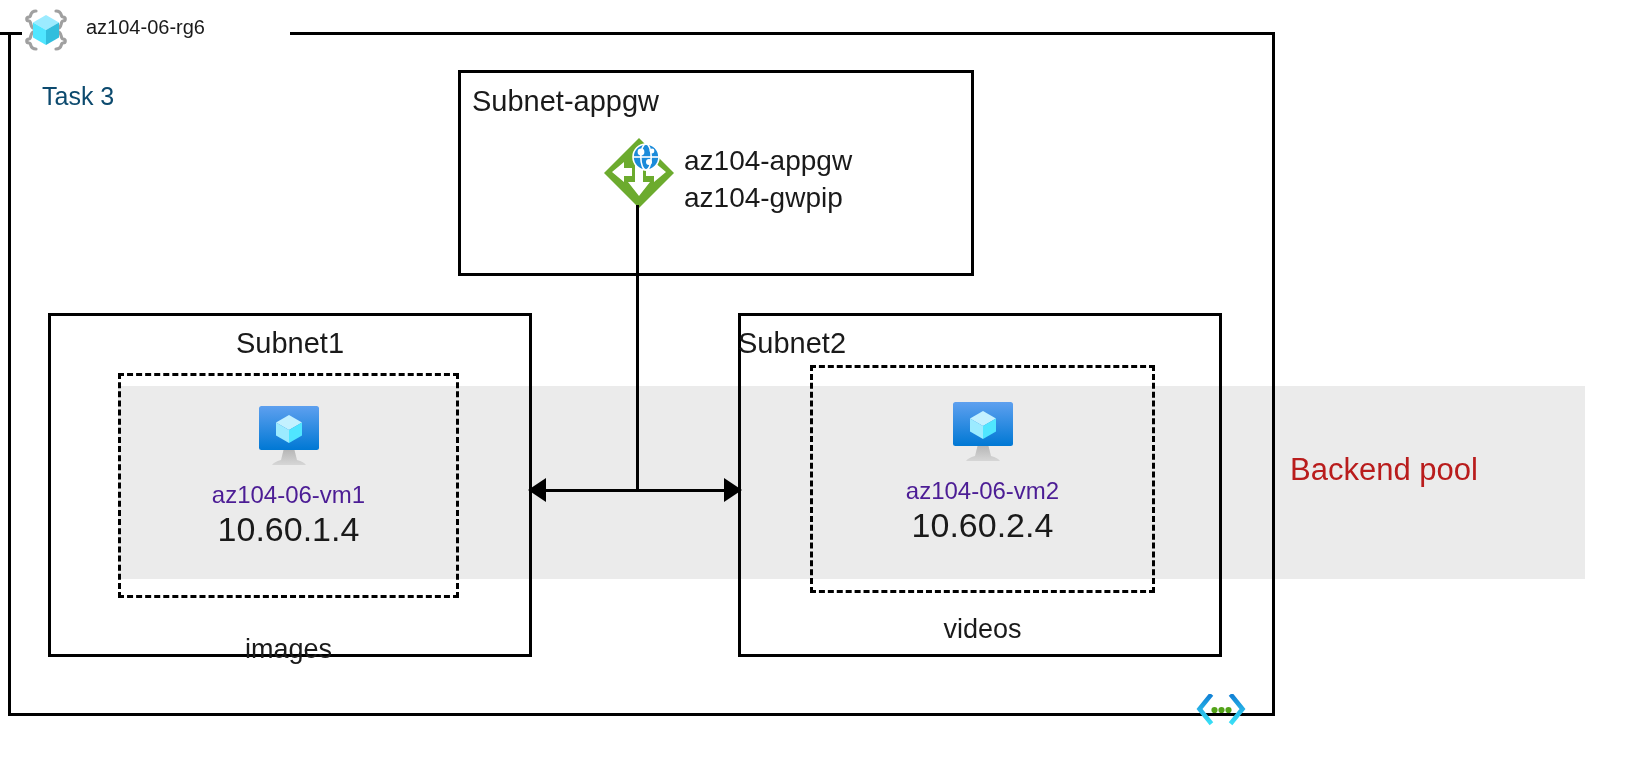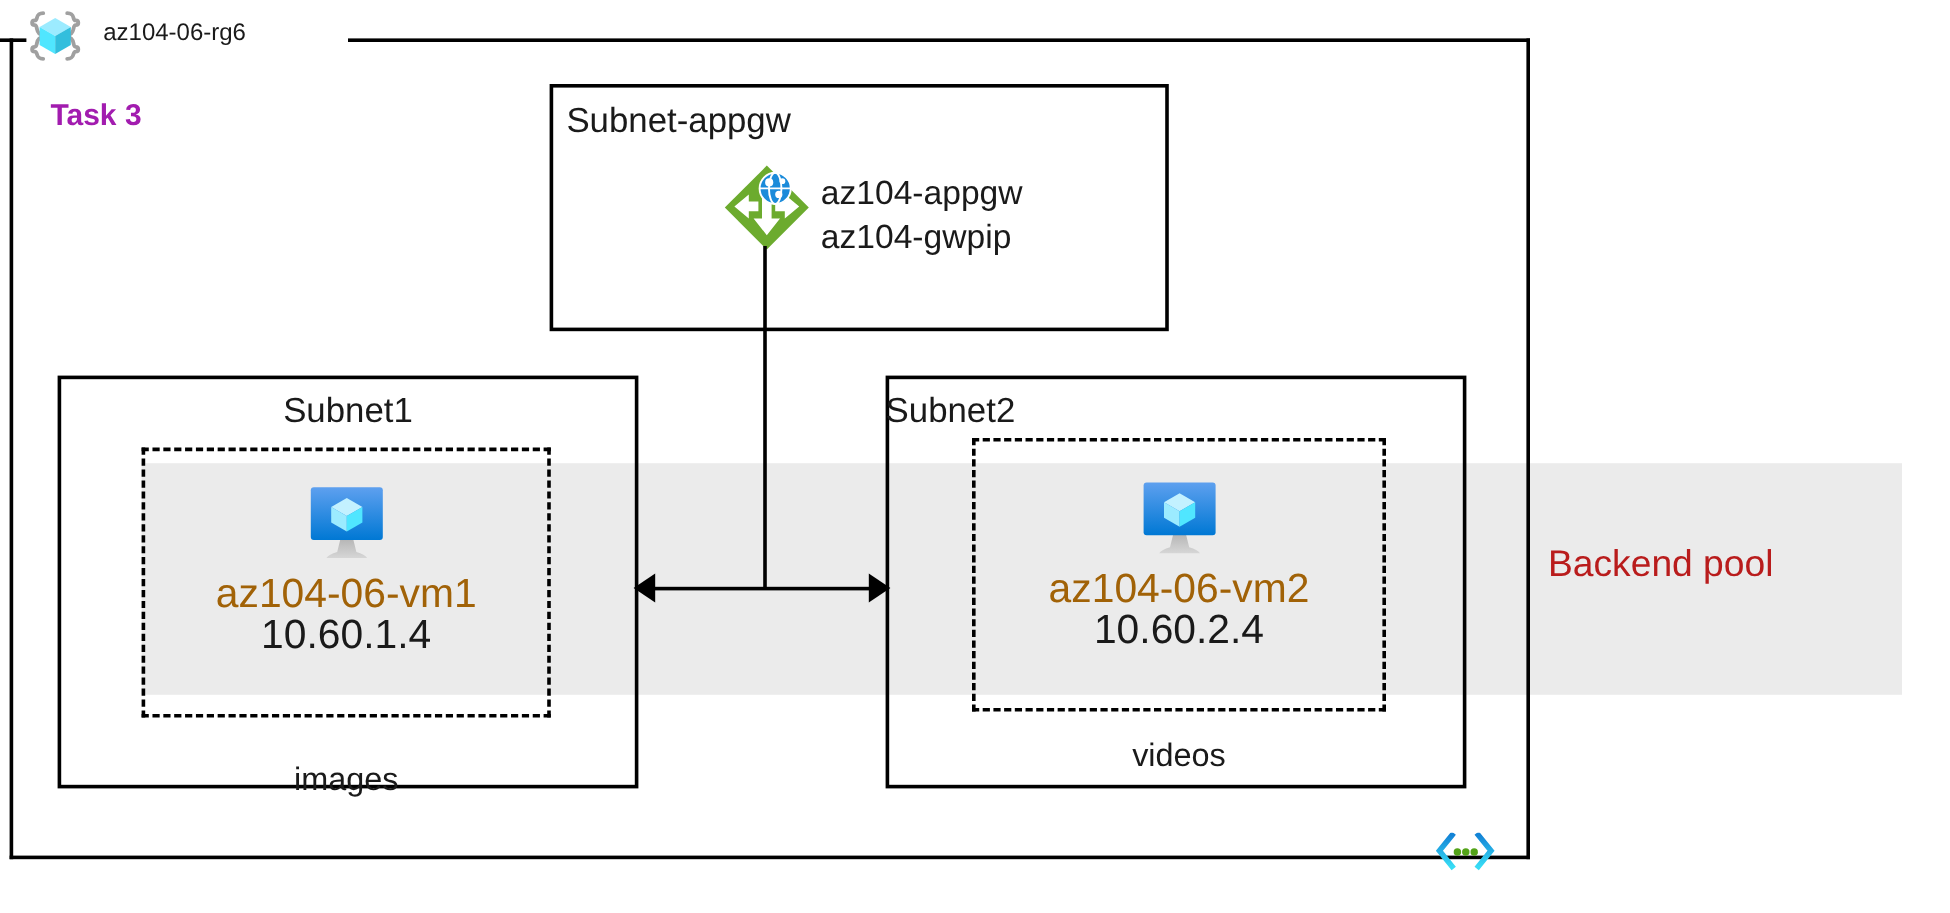--- a/index.html
+++ b/index.html
@@ -44,22 +44,22 @@
     color: #1a1a1a;
     white-space: nowrap;
   }
 
   
   #task-label {
     position: absolute;
     left: 42px;
     top: 82px;
     font-size: 25px;
-    font-weight: bold;
-    color: #a21caf;
+    font-weight: normal;
+    color: #0c4a6e;
     white-space: nowrap;
   }
 
   
   #backend-band {
     position: absolute;
     left: 118px;
     top: 386px;
     width: 1467px;
     height: 193px;
@@ -109,23 +109,23 @@
   .vm-stack {
     position: absolute;
     display: flex;
     flex-direction: column;
     align-items: center;
   }
   #vm1-stack { left: 118px; top: 400px; width: 341px; }
   #vm2-stack { left: 810px; top: 396px; width: 345px; }
   .vm-icon { width: 76px; height: 70px; display:block; }
   .vm-label {
-    font-size: 34px;
+    font-size: 24px;
     line-height: 34px;
-    color: #a16207;
+    color: #4c1d95;
     text-align: center;
     white-space: nowrap;
     margin-top: 8px;
   }
   .vm-ip {
     font-size: 34px;
     line-height: 34px;
     color: #1a1a1a;
     text-align: center;
     white-space: nowrap;

